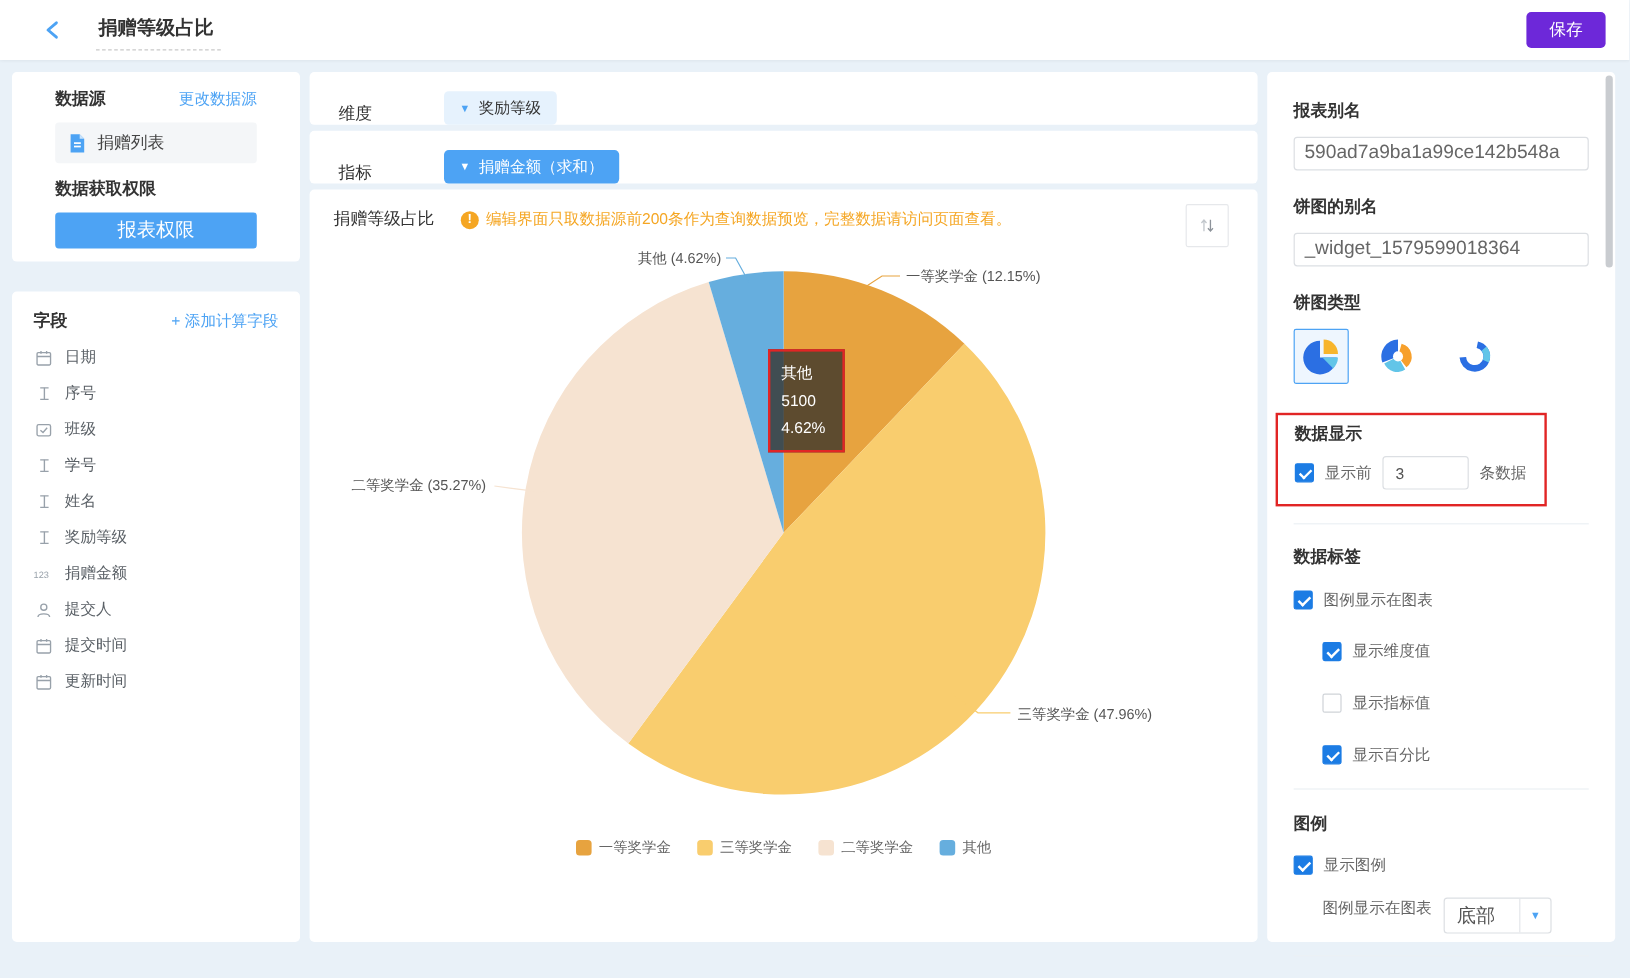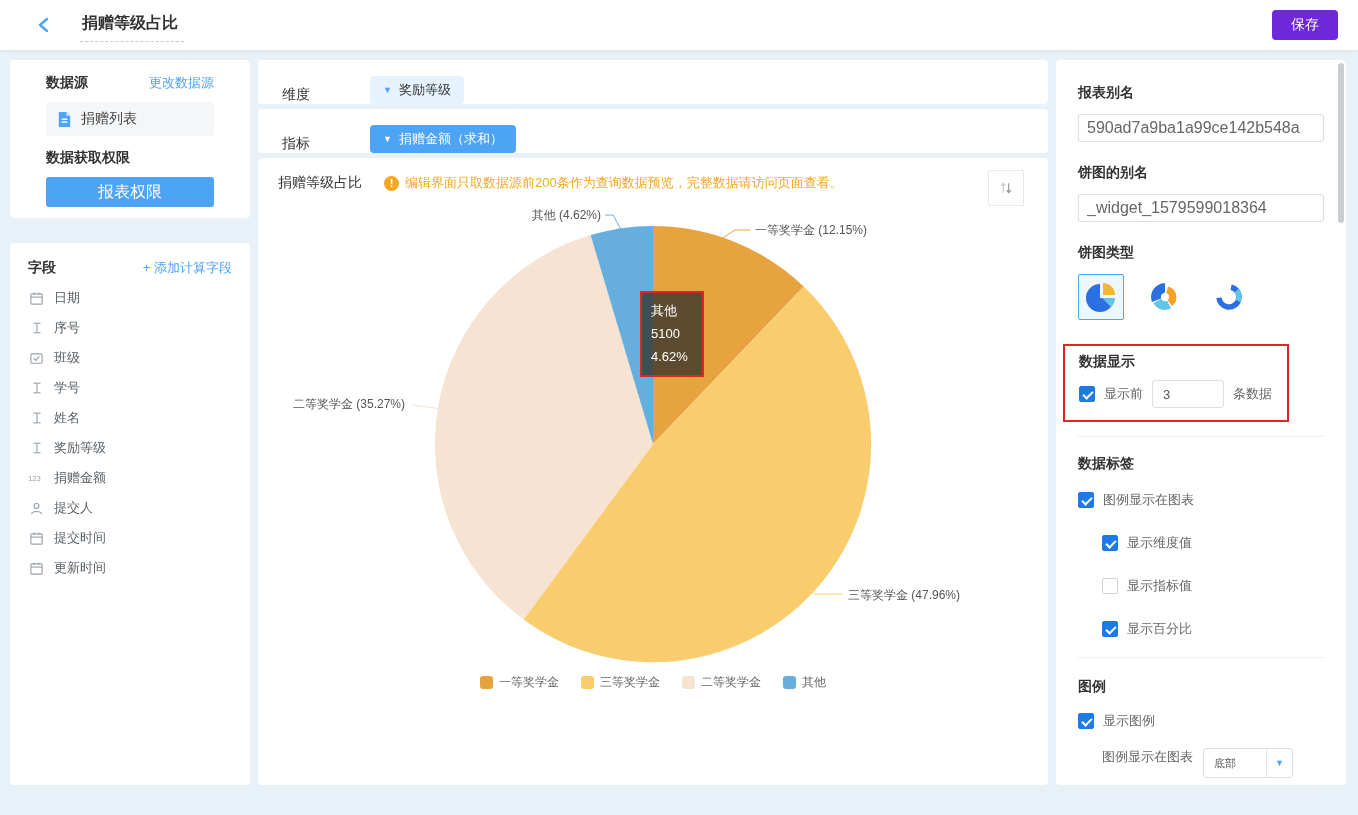--- a/index.html
+++ b/index.html
@@ -58,21 +58,21 @@
   .warn-icon { width:15px; height:15px; border-radius:50%; background:#f5a623; color:#fff;
     font-size:11px; font-weight:bold; display:flex; align-items:center; justify-content:center; flex-shrink:0; }
   .sort-btn { position:absolute; top:12px; right:24px; width:36px; height:36px;
     border:1px solid #e6e8eb; border-radius:2px; background:#fff; display:flex;
     align-items:center; justify-content:center; cursor:pointer; }
   .pie-svg { position:absolute; left:0; top:40px; }
   .pie-label { font-size:12px; fill:#555; }
   .tooltip { position:absolute; left:382px; top:133px; width:64px; height:86px;
     background:rgba(54,50,42,.78); border:2px solid #e12525; color:#fff;
     font-size:13px; padding:7px 0 0 9px; line-height:1.75; z-index:3; }
-  .chart-legend { position:absolute; top:516px; left:0; width:100%; display:flex;
+  .chart-legend { position:absolute; top:540px; left:0; width:100%; display:flex;
     justify-content:center; gap:22px; }
   .legend-item { display:flex; align-items:center; gap:6px; font-size:12px; color:#666; cursor:pointer; }
   .legend-swatch { width:13px; height:13px; border-radius:3px; }
   
   .panel { height:100%; padding:24px 22px; position:relative; }
   .p-label { font-weight:bold; font-size:14px; color:#333; margin-bottom:12px; }
   .p-input { width:246px; height:28px; border:1px solid #dcdfe3; border-radius:3px;
     padding:0 8px; font-size:16px; color:#666; font-family:inherit; margin-bottom:22px; }
   .pietype-row { display:flex; align-items:center; gap:18px; margin-bottom:24px; }
   .pietype { width:46px; height:46px; display:flex; align-items:center; justify-content:center;
@@ -87,21 +87,21 @@
     border:solid #fff; border-width:0 2px 2px 0; transform:rotate(45deg); }
   .count-input { width:72px; height:28px; border:1px solid #dcdfe3; border-radius:3px;
     padding:0 10px; font-size:13px; color:#555; font-family:inherit; }
   .divider { border-top:1px solid #ecf0f4; margin:14px 0; }
   .dl-items .cb-row { margin-bottom:19px; }
   .indent { margin-left:24px;margin-top:25px; }
   .legend-pos-row { display:flex; align-items:flex-start; gap:10px; margin-left:24px;
     margin-top:18px; font-size:13px; color:#666; }
   .select { width:90px; height:30px; border:1px solid #dcdfe3; border-radius:3px;
     display:flex; align-items:center; cursor:pointer; }
-  .select .sel-text { flex:1; padding-left:10px; font-size:11px; color:#555; }
+  .select .sel-text { flex:1; padding-left:10px; font-size:16px; color:#555; }
   .select .sel-caret { width:26px; height:100%; border-left:1px solid #e4e7ea;
     display:flex; align-items:center; justify-content:center; color:#4da3f4; font-size:9px; }
   .scroll-thumb { position:absolute; right:2px; top:3px; width:6px; height:160px;
     background:#c9ccd0; border-radius:3px; cursor:pointer; }
 </style>
 </head>
 <body>
 
 <div class="topbar">
   <span class="back-btn">

